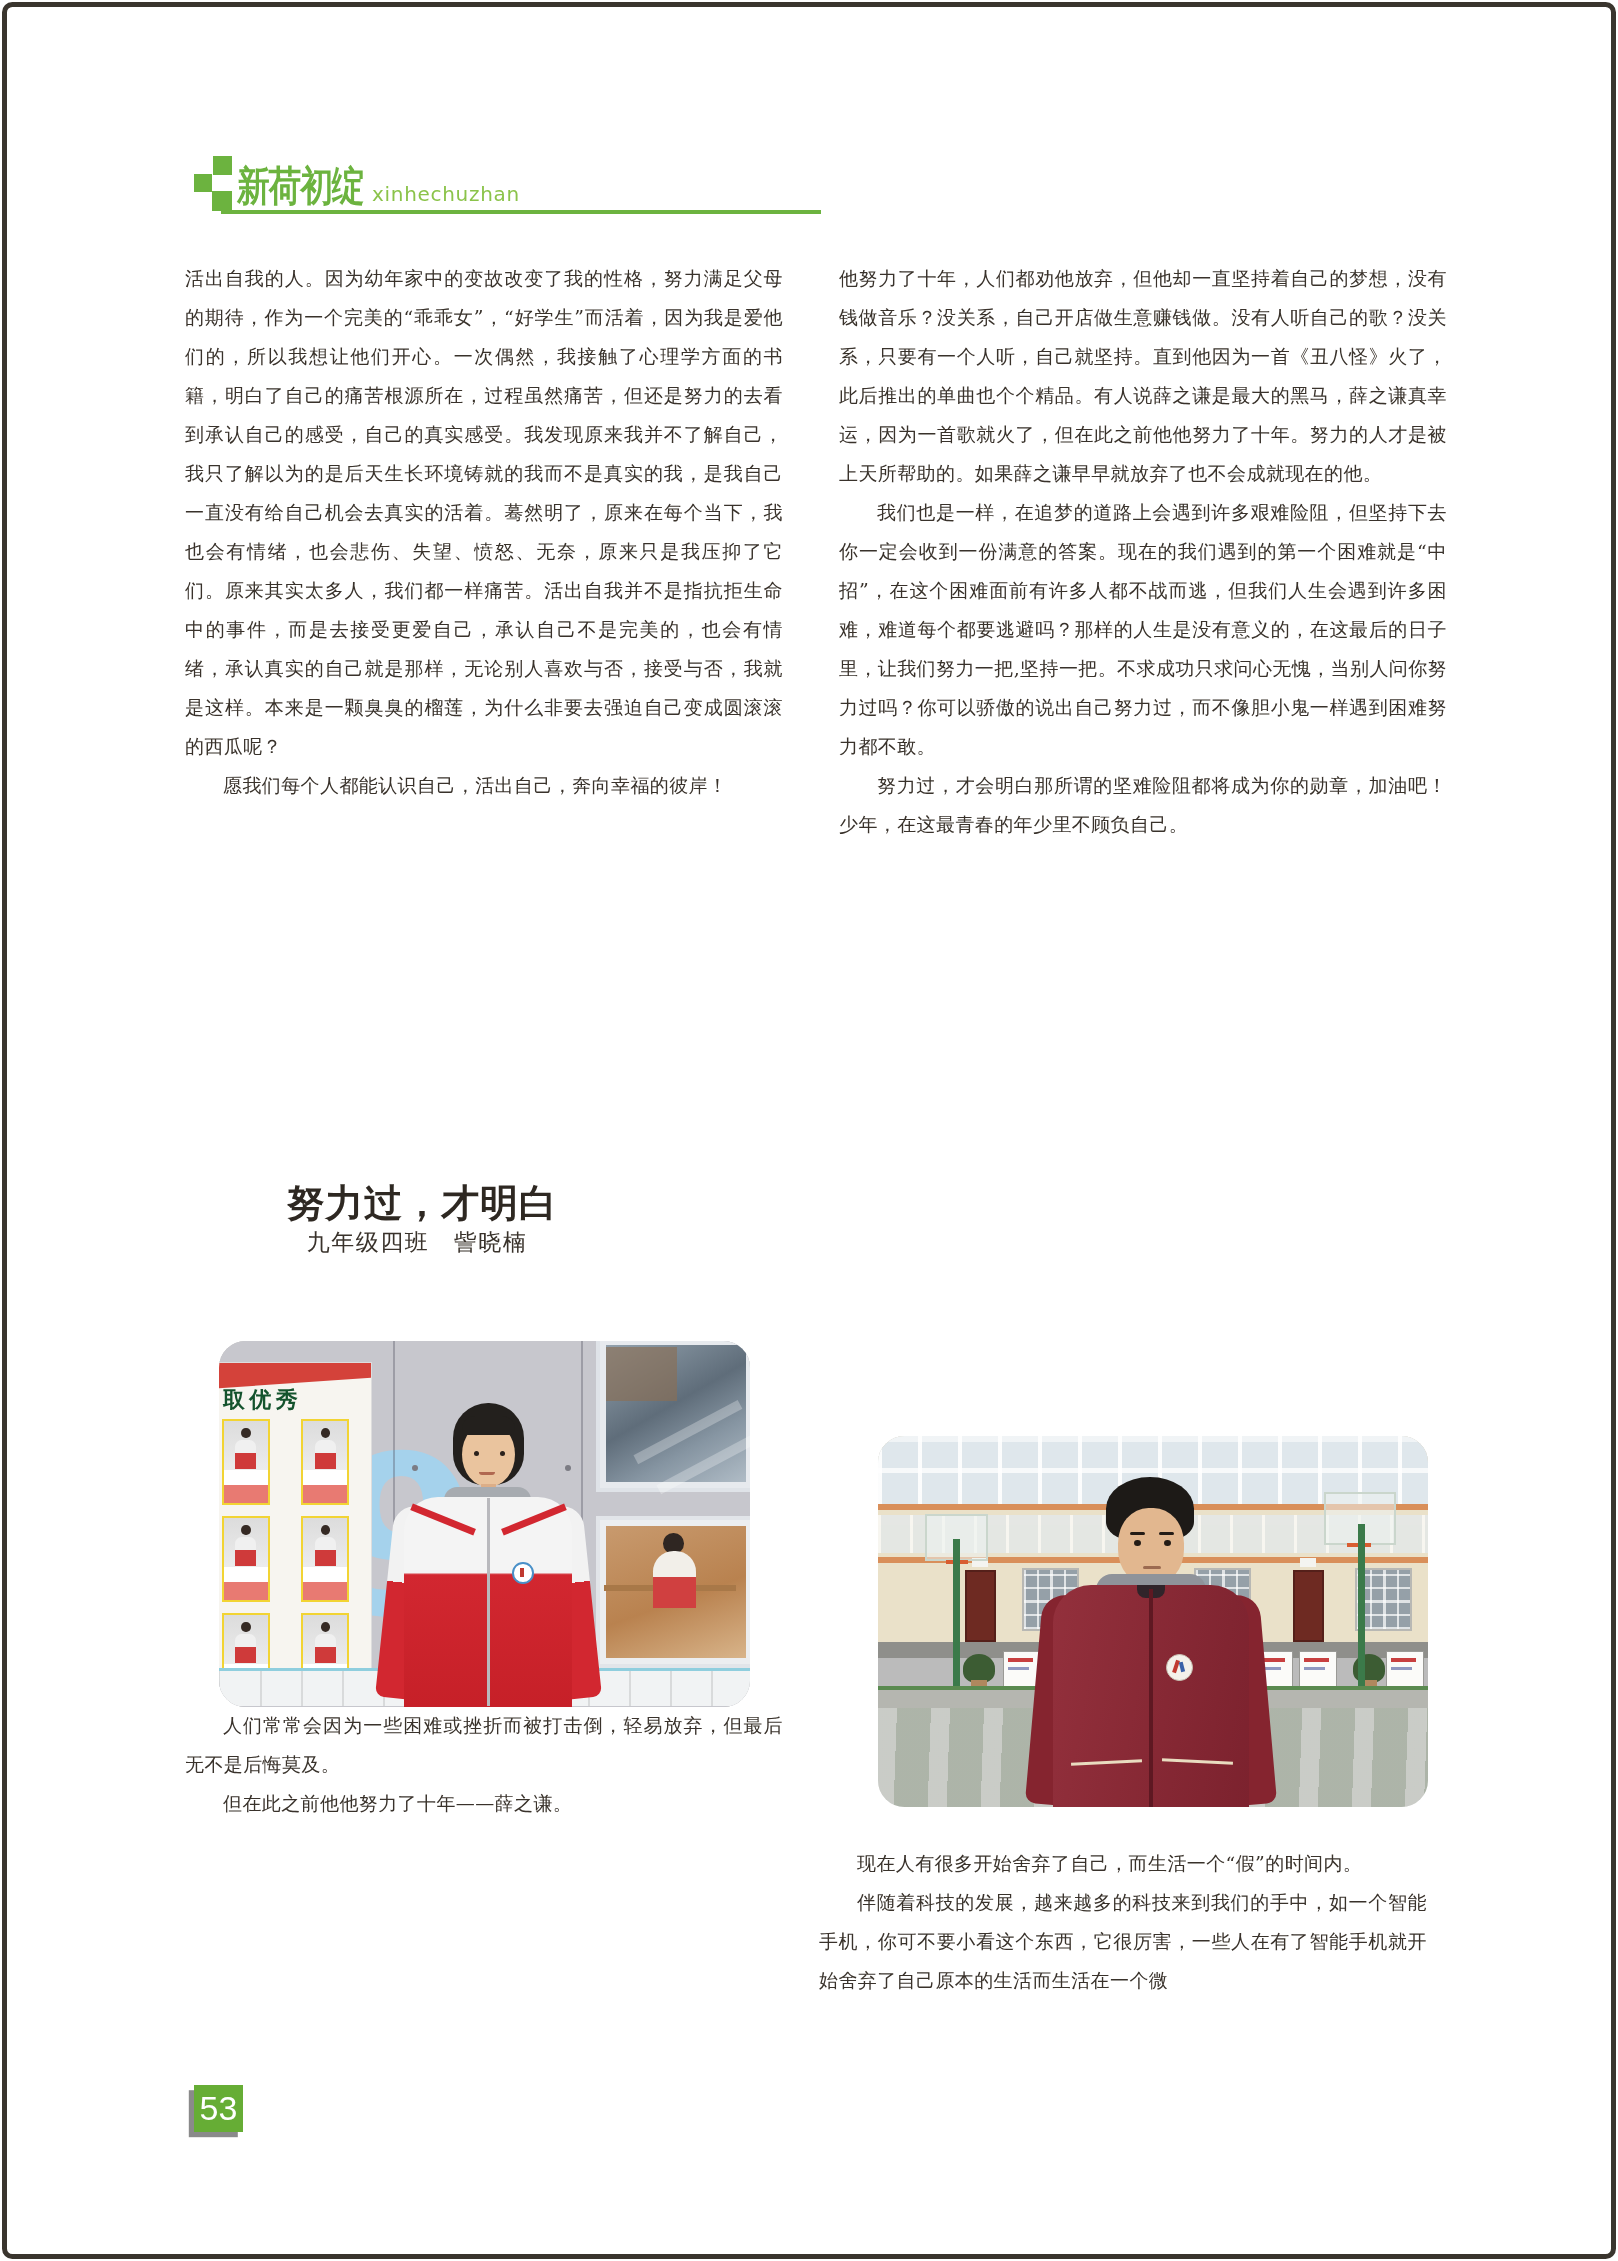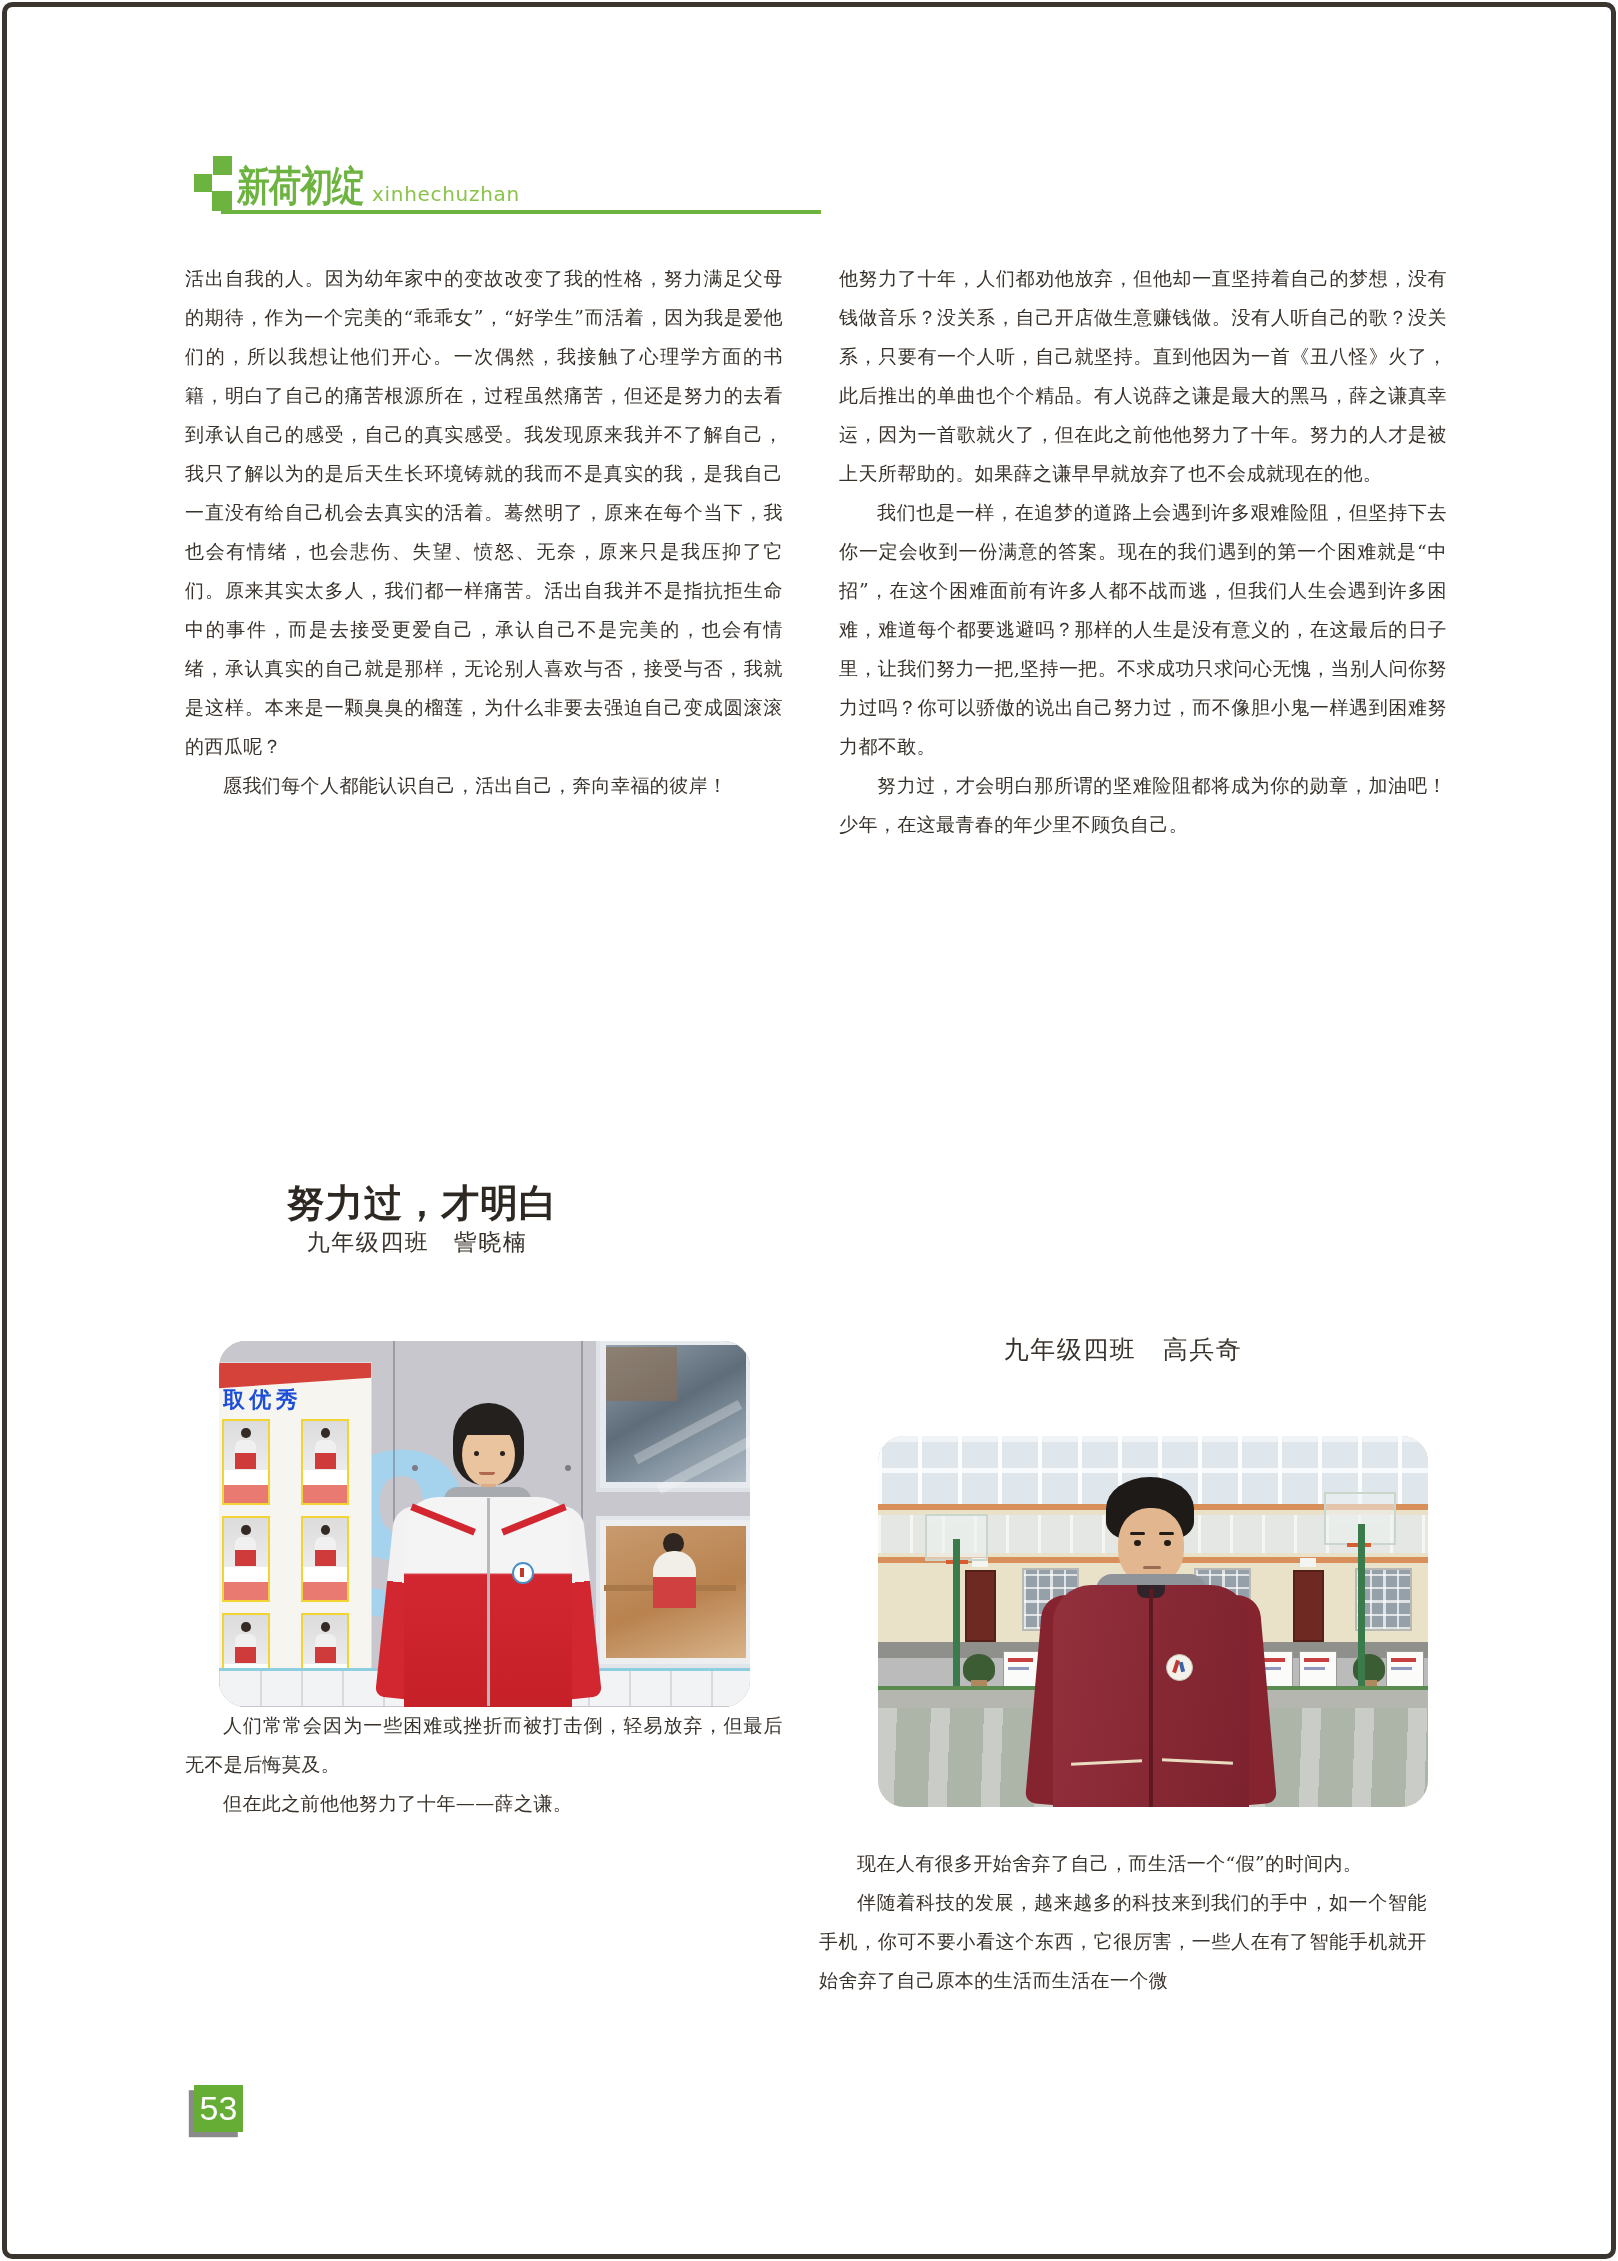--- a/index.html
+++ b/index.html
@@ -47,21 +47,21 @@
   .photo *{position:absolute;}
 
   
   .ph-girl{left:219px;top:1341px;width:531px;height:366px;}
   .pg-wall{inset:0;background:#c7c7cd;}
   .pg-seam{top:0;width:2.2px;height:327px;background:rgba(80,80,95,.35);}
   .pg-screw{width:5.9px;height:5.9px;border-radius:50%;background:#7c7c84;}
   .pg-nine{left:109px;top:68px;font:bold 221px "DejaVu Sans",sans-serif;color:#a5d2ec;}
   .pg-board{left:-5.9px;top:20.6px;width:157px;height:305px;background:#f7f5f0;border:0.7px solid #ddd;overflow:hidden;}
   .pg-ribbon{left:-19px;top:-11.8px;width:199px;height:32px;background:#d4423a;transform:rotate(-4deg);}
-  .pg-board-title{left:8.8px;top:22px;font-size:22px;font-weight:bold;color:#1d4ed8;letter-spacing:4.4px;white-space:nowrap;}
+  .pg-board-title{left:8.8px;top:22px;font-size:22px;font-weight:bold;color:#14532d;letter-spacing:4.4px;white-space:nowrap;}
   .pg-card{width:44px;height:82px;background:#fff;border:2.2px solid #f2d433;}
   .pg-card .pic{left:0;top:0;width:100%;height:49px;background:linear-gradient(180deg,#dcdcdc 0%,#ececec 100%);}
   .pg-card .fig{left:11.8px;top:19px;width:20.6px;height:29px;border-radius:6.6px 6.6px 0 0;
                 background:linear-gradient(180deg,#f0f0f0 0 45%,#cf3a3a 45% 100%);}
   .pg-card .head{left:17.7px;top:7.4px;width:9.6px;height:10.3px;border-radius:50%;background:#352a24;}
   .pg-card .lbl{left:0;bottom:0;width:100%;height:17.7px;background:#e87a72;}
   .pg-win-top{left:377px;top:-5.9px;width:160px;height:157px;background:#e7eaee;border:4.4px solid #dfe3e8;box-sizing:border-box;}
   .pg-glass-t{inset:5.9px;background:linear-gradient(150deg,#93a2ae 0%,#5f6d7a 45%,#8695a2 70%,#b0bcc6 100%);}
   .pg-glass-bldg{left:5.9px;top:7.4px;width:71px;height:54px;background:#8a6e55;opacity:.65;}
   .pg-streak{width:118px;height:10.3px;background:rgba(255,255,255,.28);transform:rotate(-28deg);}
@@ -248,21 +248,20 @@
   <div class="page-badge">
     <span>53</span>
   </div>
 
   <section class="body-text blk-r1">
     <p class="no-indent">他努力了十年，人们都劝他放弃，但他却一直坚持着自己的梦想，没有钱做音乐？没关系，自己开店做生意赚钱做。没有人听自己的歌？没关系，只要有一个人听，自己就坚持。直到他因为一首《丑八怪》火了，此后推出的单曲也个个精品。有人说薛之谦是最大的黑马，薛之谦真幸运，因为一首歌就火了，但在此之前他他努力了十年。努力的人才是被上天所帮助的。如果薛之谦早早就放弃了也不会成就现在的他。</p>
     <p>我们也是一样，在追梦的道路上会遇到许多艰难险阻，但坚持下去你一定会收到一份满意的答案。现在的我们遇到的第一个困难就是“中招”，在这个困难面前有许多人都不战而逃，但我们人生会遇到许多困难，难道每个都要逃避吗？那样的人生是没有意义的，在这最后的日子里，让我们努力一把,坚持一把。不求成功只求问心无愧，当别人问你努力过吗？你可以骄傲的说出自己努力过，而不像胆小鬼一样遇到困难努力都不敢。</p>
     <p>努力过，才会明白那所谓的坚难险阻都将成为你的勋章，加油吧！少年，在这最青春的年少里不顾负自己。</p>
   </section>
 
-  <div class="byline byline-right">九年级四班　高兵奇</div>
 
   <div class="photo ph-boy">
     <div class="pb-building"></div>
     <div class="pb-winband"></div>
     <div class="pb-trim" style="top:68px;"></div>
     <div class="pb-smallwins"></div>
     <div class="pb-trim" style="top:121px;"></div>
 
     <div class="pb-door" style="left:87px;top:134px;"></div>
     <div class="pb-door" style="left:250px;top:134px;"></div>

